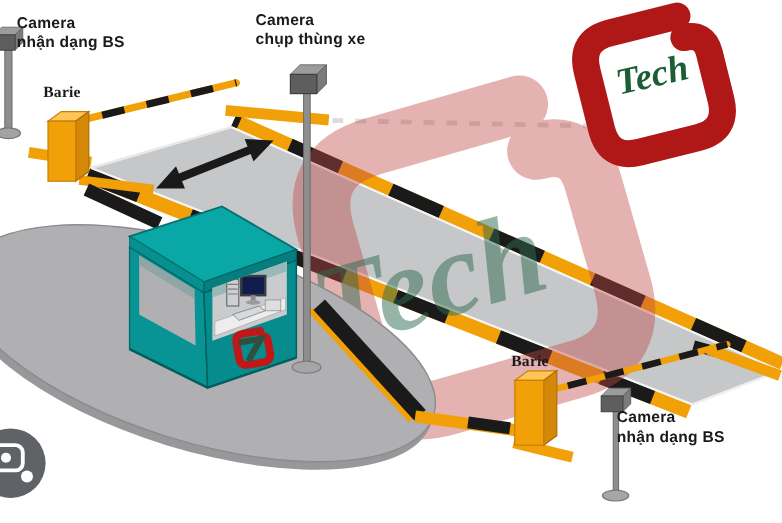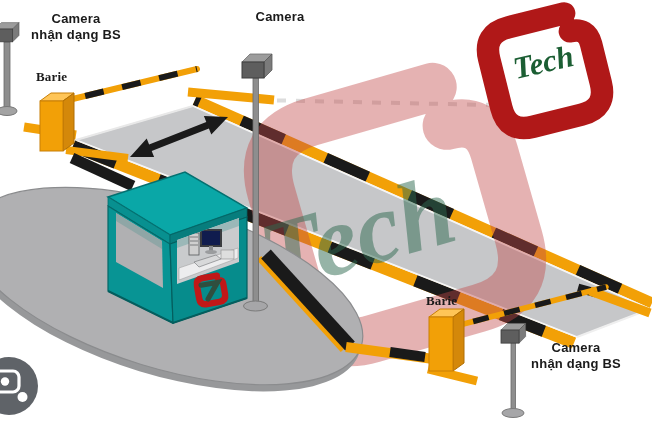--- a/index.html
+++ b/index.html
@@ -3,21 +3,21 @@
 <meta charset="utf-8">
 <style>
   html,body{margin:0;padding:0;background:#ffffff;}
   #stage{
     position:relative;width:652px;height:436px;overflow:hidden;background:#ffffff;
     font-family:"Liberation Sans","DejaVu Sans",sans-serif;
   }
   #scene{position:absolute;left:0;top:0;}
   .lbl{
     position:absolute;color:#1a1a1a;font-weight:700;font-size:13px;line-height:16px;
-    text-align:center;letter-spacing:.2px;white-space:nowrap;
+    letter-spacing:.2px;white-space:nowrap;
   }
   .lbl.single{text-align:left;font-family:Liberation Serif, serif;}
 </style>
 </head>
 <body>
 
 <div id="stage">
 
   <svg id="scene" width="652" height="436" viewBox="0 0 652 436">
     <defs>
@@ -157,20 +157,21 @@
     <span>Camera</span><br>
     <span>nhận dạng BS</span>
   </div>
 
   <div class="lbl single" style="left:36px;top:69px;">
     <span>Barie</span>
   </div>
 
   <div class="lbl" style="left:213px;top:9px;width:134px;">
     <span>Camera</span><br>
+    <span>chụp thùng xe</span>
   </div>
 
   <div class="lbl single" style="left:426px;top:293px;">
     <span>Barie</span>
   </div>
 
   <div class="lbl" style="left:514px;top:340px;width:124px;">
     <span>Camera</span><br>
     <span>nhận dạng BS</span>
   </div>

